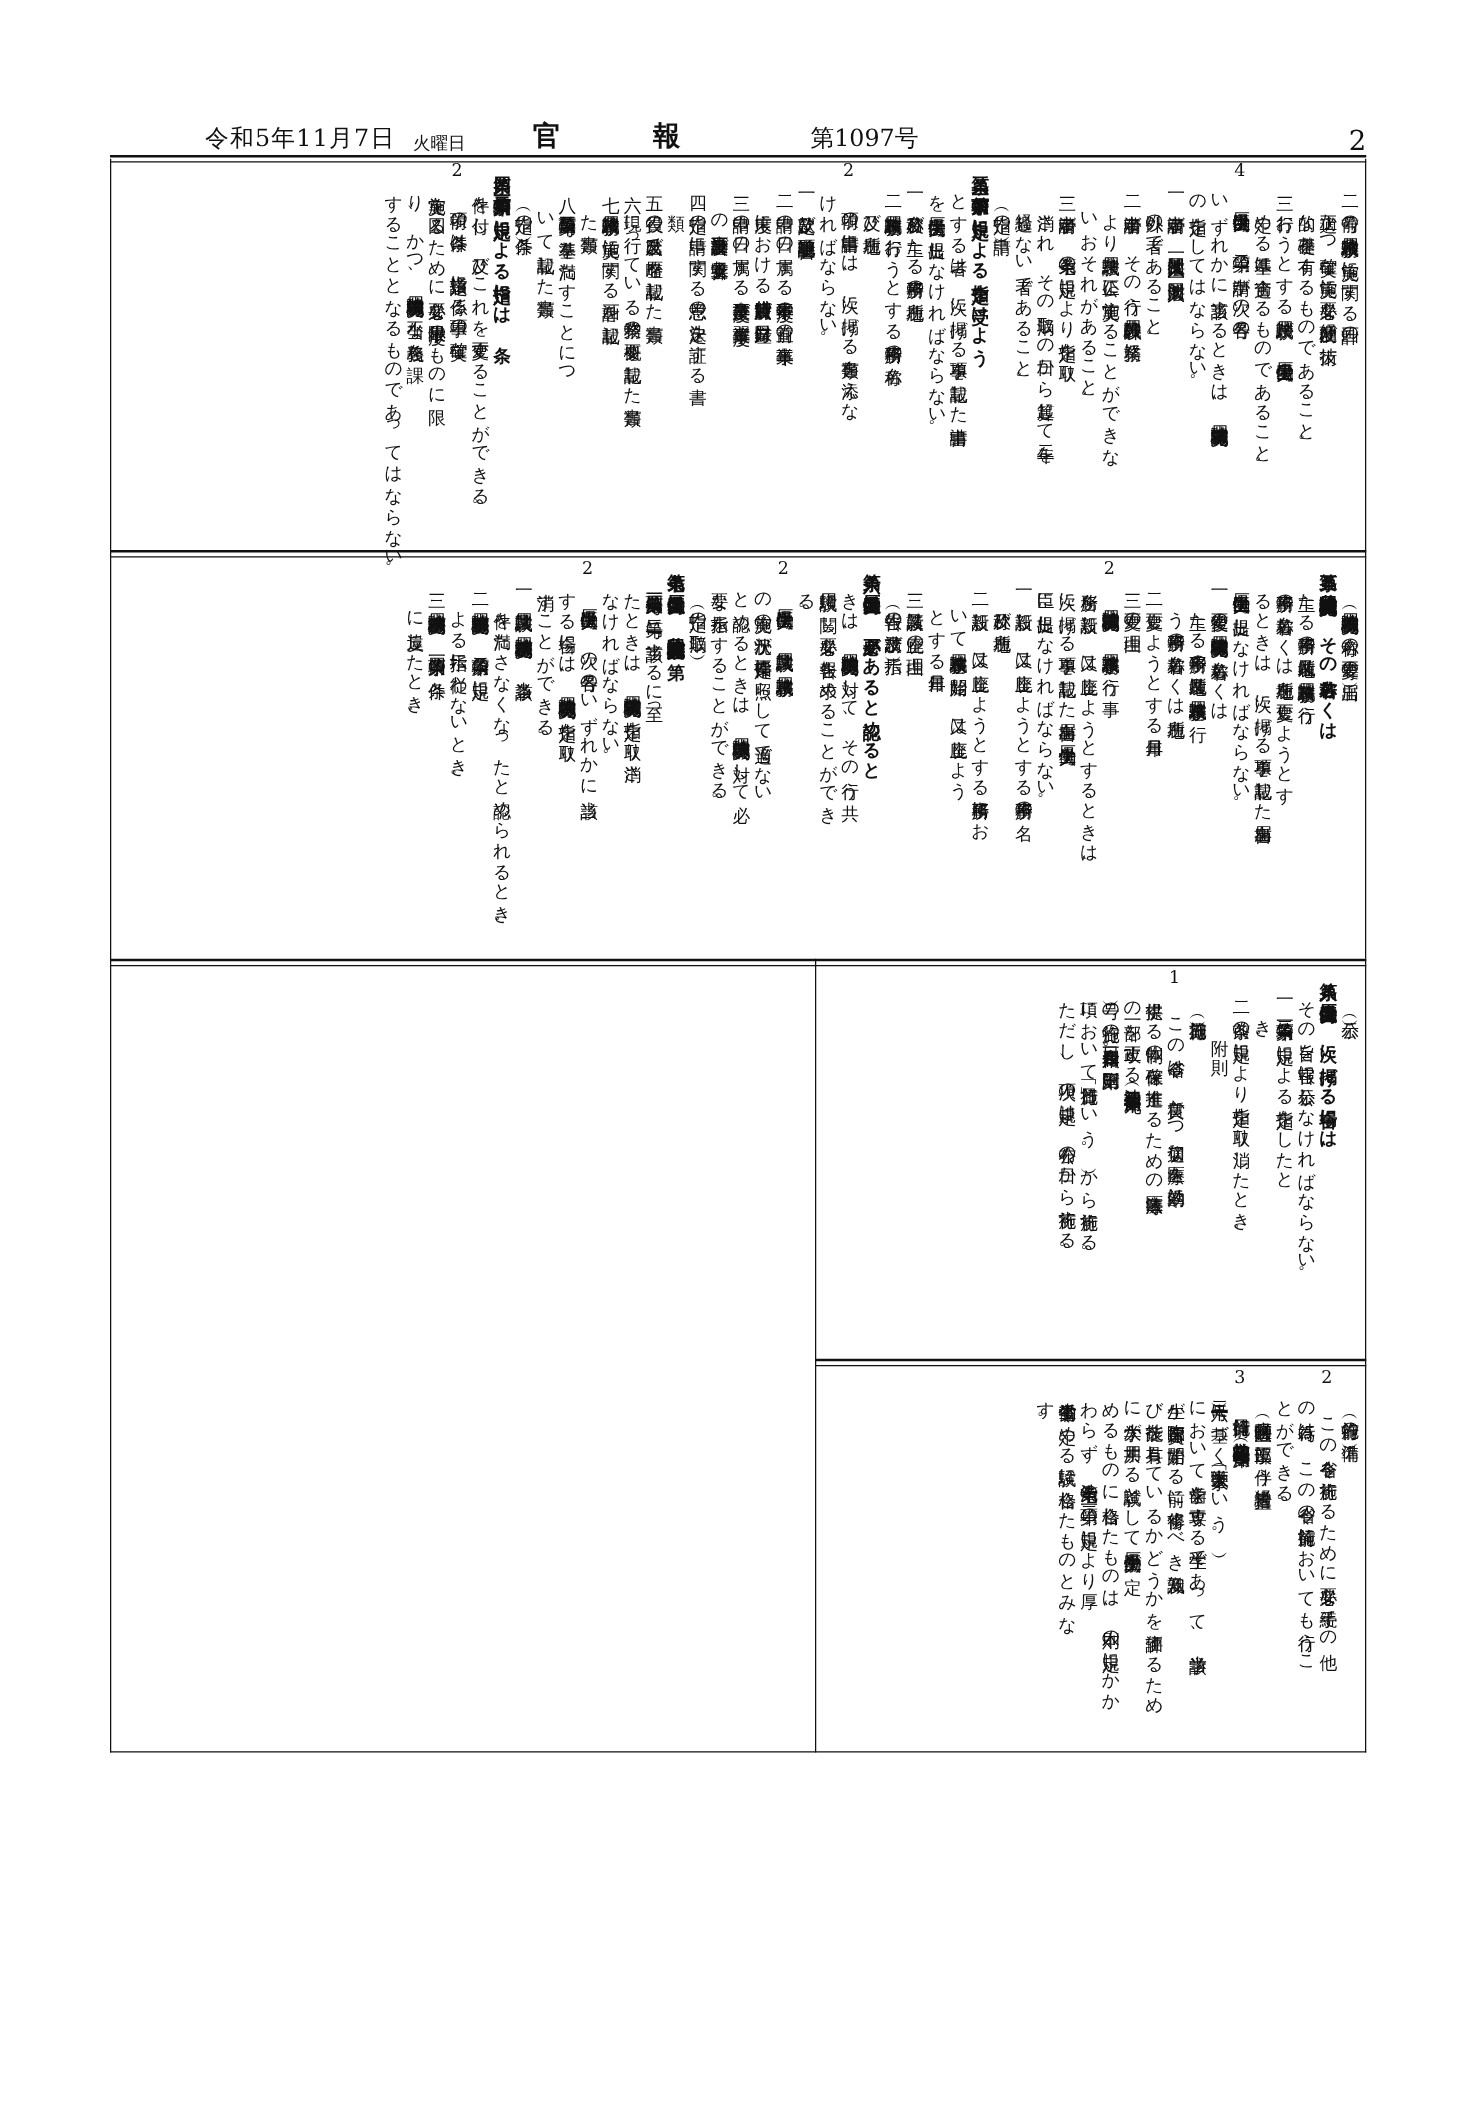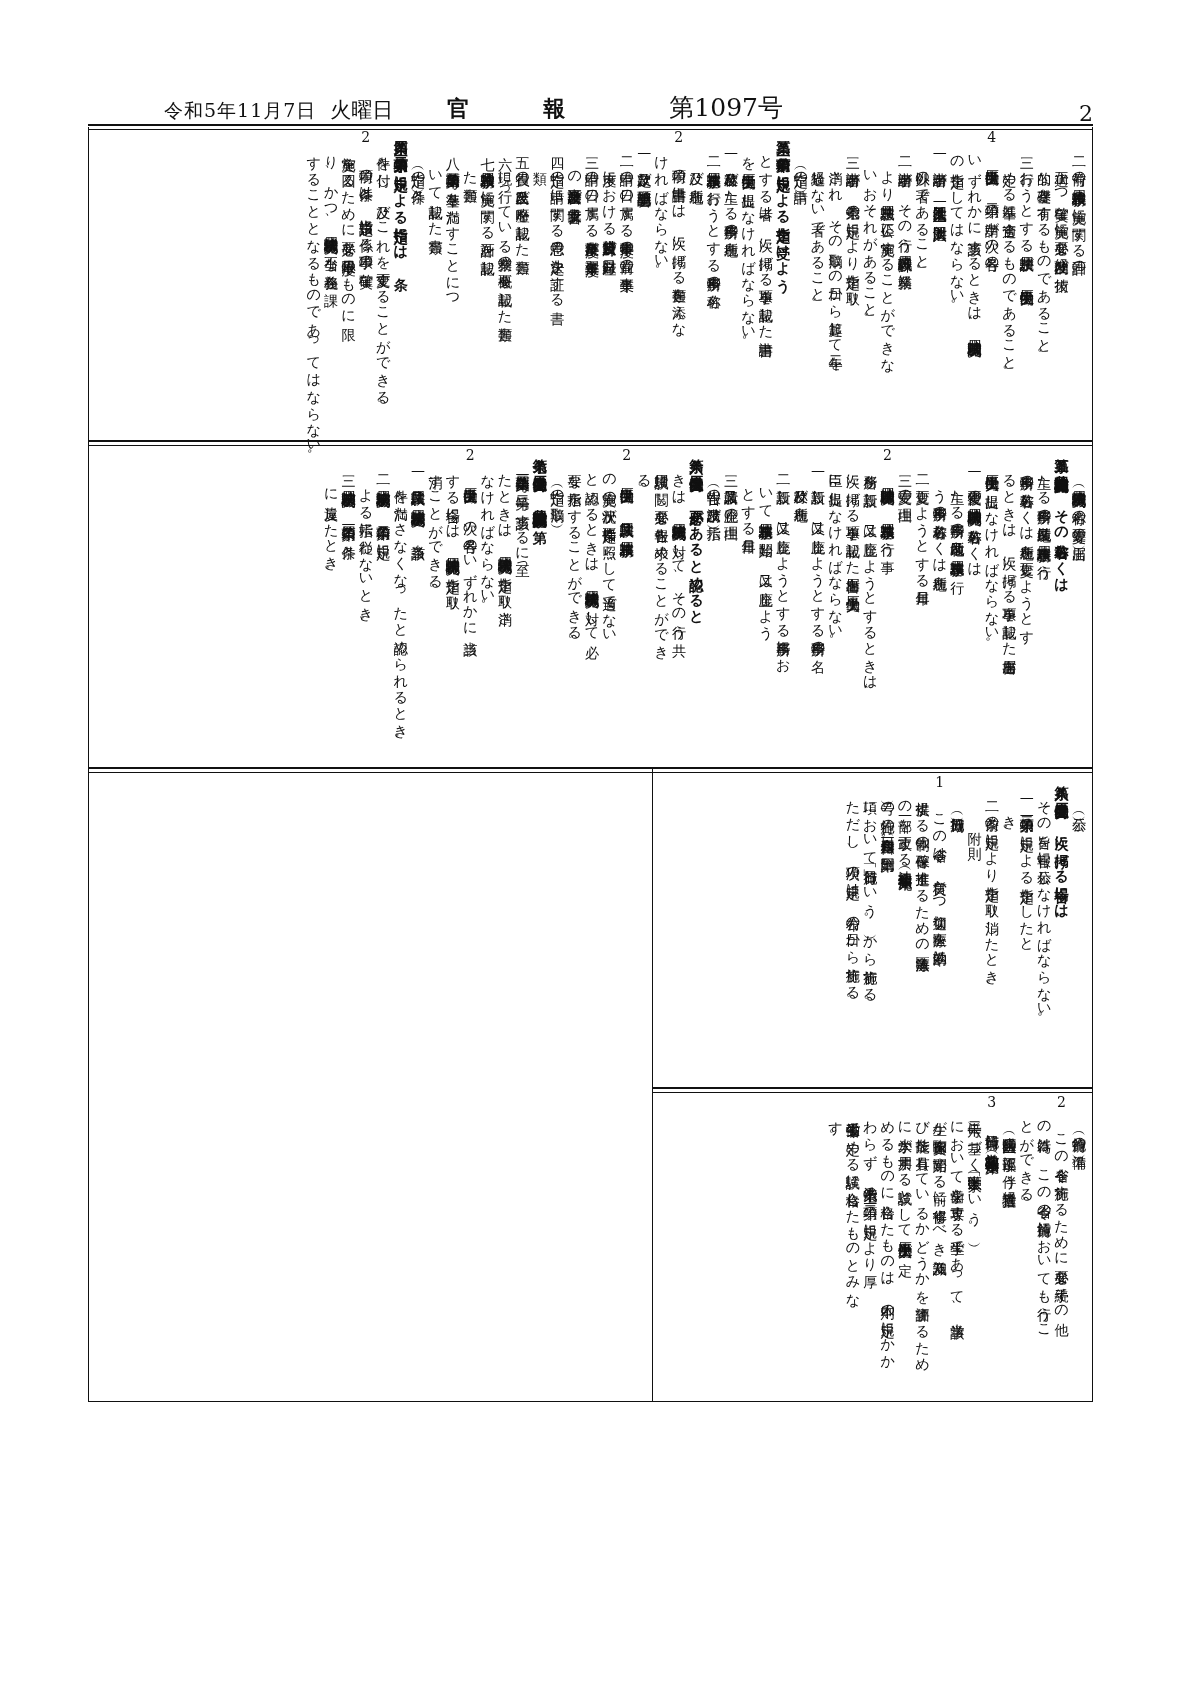--- a/index.html
+++ b/index.html
@@ -22,26 +22,26 @@
     position:absolute;
     left:88px;top:88px;width:1005px;height:36px;
     display:flex;align-items:flex-end;
   }
   .mh-date{
     font-size:19px;letter-spacing:1px;
     margin-left:76px;
     white-space:nowrap;
     margin-top:11px;
   }
-  .mh-weekday{font-size:21px;margin-left:14px;white-space:nowrap;text-align:center;}
+  .mh-weekday{font-size:14px;margin-left:14px;white-space:nowrap;text-align:center;}
   .mh-title{
     font-size:22px;letter-spacing:26px;
     margin-left:54px;white-space:nowrap;font-weight:600;
   }
-  .mh-issue{font-size:25px;margin-left:78px;white-space:nowrap;}
+  .mh-issue{font-size:19px;margin-left:78px;white-space:nowrap;}
   .mh-pageno{
     position:absolute;right:0px;bottom:-2px;
     font-size:22px;
   }
 
   .rule-top{
     position:absolute;left:88px;top:124px;width:1005px;
     border-top:2px solid #111;
     border-bottom:1px solid #111;
     height:3px;

